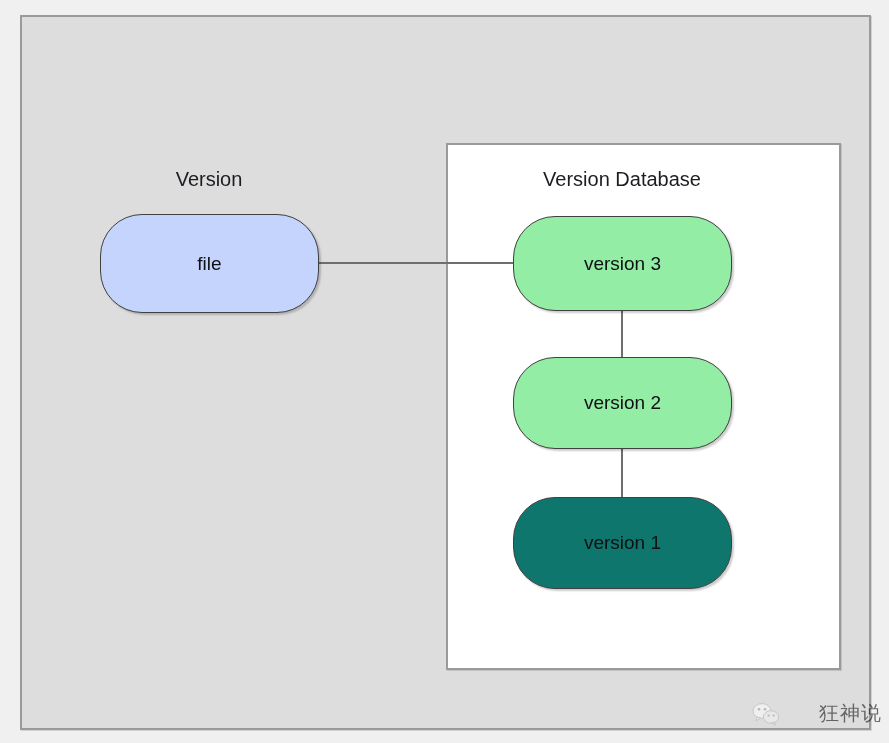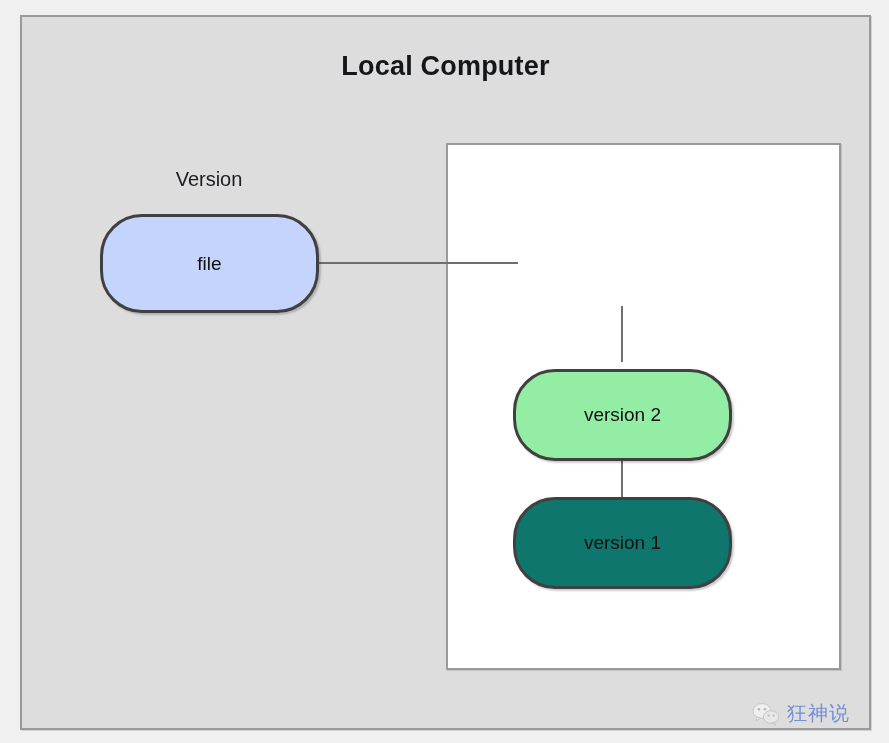--- a/index.html
+++ b/index.html
@@ -97,21 +97,21 @@
     left: 621px;
     top: 444px;
     width: 2px;
     height: 57px;
   }
 
   
   .node {
     position: absolute;
     box-sizing: border-box;
-    border: 3px solid #404040;
+    border: 1px solid #404040;
     border-radius: 42px;
     display: flex;
     align-items: center;
     justify-content: center;
     font-size: 19px;
     color: #0e1013;
     box-shadow: 2px 2px 2px rgba(0,0,0,0.20);
   }
   .node-file {
     left: 100px;
@@ -122,21 +122,21 @@
   }
   .node-v3 {
     left: 513px;
     top: 216px;
     width: 219px;
     height: 95px;
     background: #93eda4;
   }
   .node-v2 {
     left: 513px;
-    top: 369px;
+    top: 357px;
     width: 219px;
     height: 92px;
     background: #93eda4;
   }
   .node-v1 {
     left: 513px;
     top: 497px;
     width: 219px;
     height: 92px;
     background: #0f766e;
@@ -152,48 +152,50 @@
     gap: 7px;
     opacity: 0.55;
   }
   .wechat-icon {
     display: block;
     width: 28px;
     height: 24px;
   }
   .watermark-text {
     font-size: 20px;
-    color: #1d4ed8;
+    color: #000000;
     font-family: Liberation Serif, serif;
     letter-spacing: 1px;
     white-space: nowrap;
+    margin-left: 32px;
   }
 </style>
 </head>
 <body>
 
 <div id="canvas">
 
   <div class="outer-box">
 
-    <div class="diagram-title">Local Computer</div>
 
     <div class="inner-box"></div>
 
   </div>
 
   <div class="group-label label-checkout">Version</div>
 
+  <div class="group-label label-versiondb">Version Database</div>
 
   <div class="connector conn-horizontal"></div>
   <div class="connector conn-v3-v2"></div>
   <div class="connector conn-v2-v1"></div>
 
   <div class="node node-file">file</div>
 
+  <div class="node node-v3">version 3</div>
 
   <div class="node node-v2">version 2</div>
 
   <div class="node node-v1">version 1</div>
 
   <div class="watermark">
     <svg class="wechat-icon" viewBox="0 0 28 24">
       <ellipse cx="10" cy="9" rx="9" ry="7.4" fill="#ffffff" stroke="#b4b4b4" stroke-width="1"></ellipse>
       <path d="M5 15 L4 19 L8.5 16.2 Z" fill="#ffffff" stroke="#b4b4b4" stroke-width="1"></path>
       <circle cx="7" cy="7.3" r="1.3" fill="#9a9a9a"></circle>

